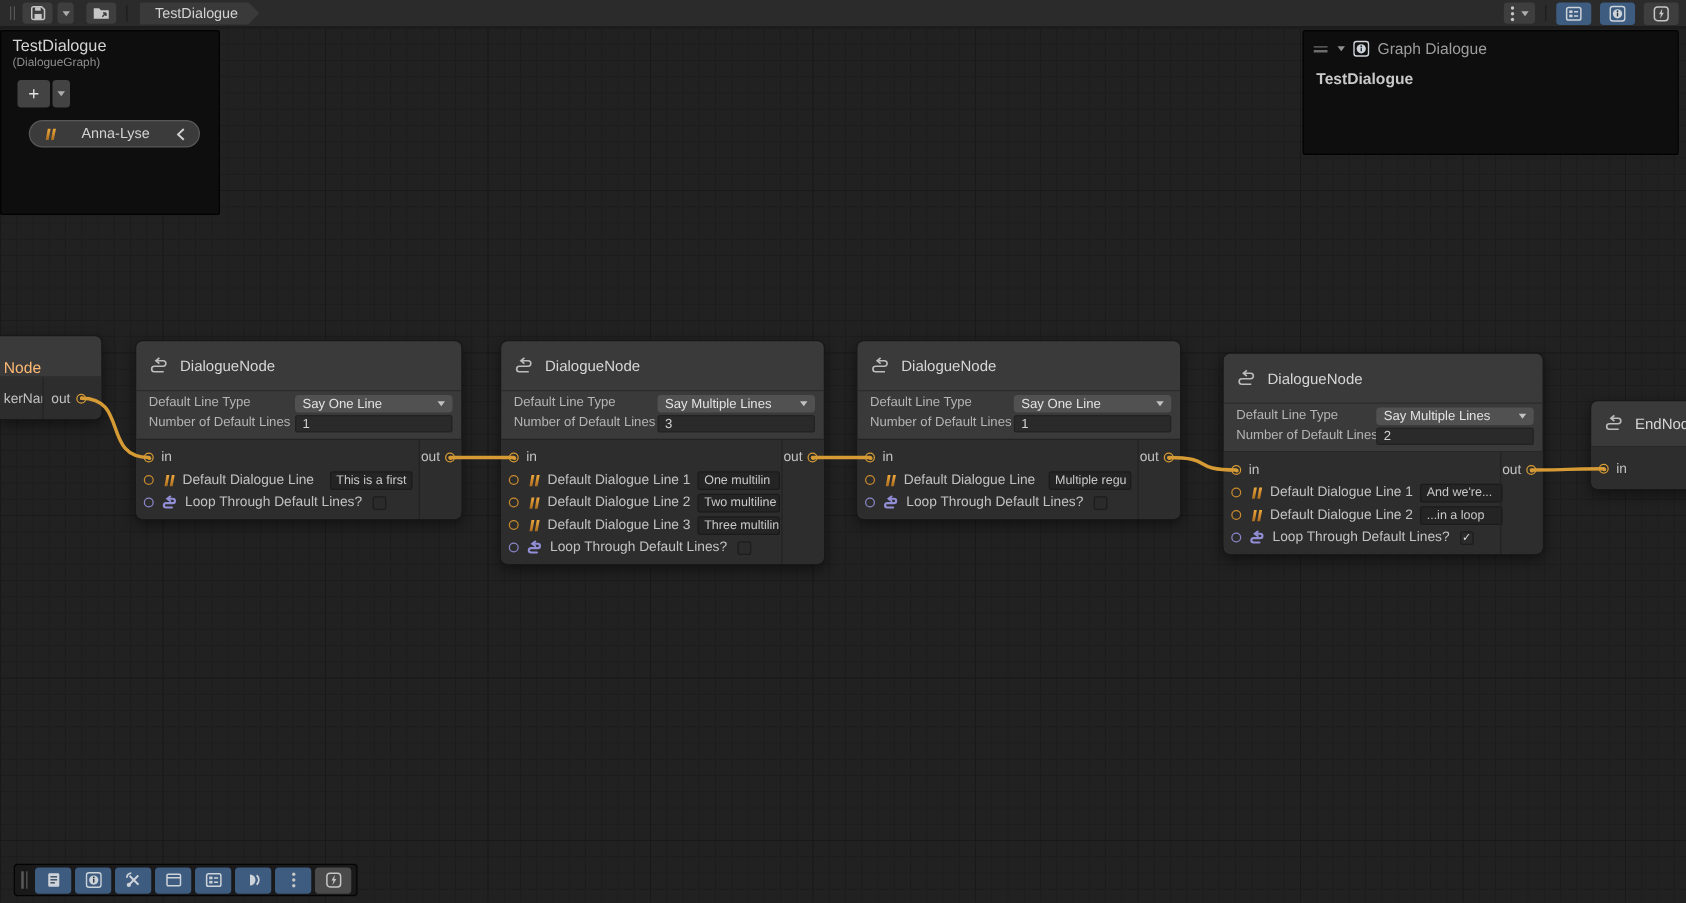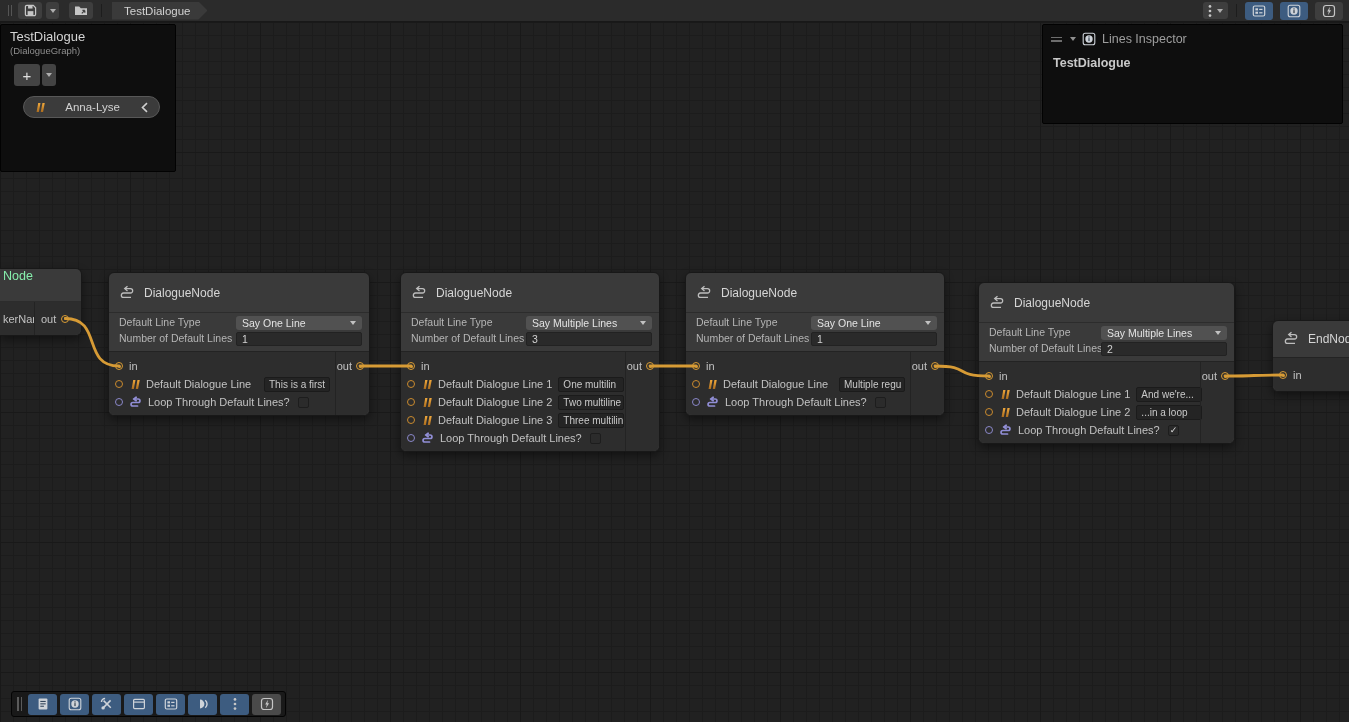--- a/index.html
+++ b/index.html
@@ -64,22 +64,22 @@
   .mini-field{width:66px;height:15px;margin-left:auto;background:#242424;border:1px solid #1b1b1b;
         border-radius:2px;font-size:10px;color:#c9c9c9;line-height:14px;padding:0 4px;
         white-space:nowrap;overflow:hidden;flex:none;box-sizing:border-box}
   .checkbox{width:11px;height:11px;background:#2b2b2b;border:1px solid #1d1d1d;border-radius:2px;
         margin-left:2px;position:relative;flex:none;box-sizing:border-box}
   .checkbox.checked::after{content:"✓";position:absolute;left:1px;top:-1px;font-size:9px;color:#ddd}
   .p-icon{flex:none;display:flex;align-items:center}
 
   
   .node.clipped{border-left:none;border-radius:0 6px 6px 0}
-  .clip-header{height:32px;display:flex;align-items:flex-start;padding:0 3px;font-size:12.5px;
-        color:#86efac;border-bottom:1px solid #2c2c2c}
+  .clip-header{height:32px;display:flex;align-items:flex-end;padding:0 3px;font-size:12.5px;
+        color:#fdba74;border-bottom:1px solid #2c2c2c}
   .clip-row{height:33px;display:flex;align-items:stretch;background:#2d2d2d;border-radius:0 0 6px 0}
   .clip-label{flex:1;display:flex;align-items:center;padding:0 3px;font-size:11px;color:#c2c2c2;overflow:hidden}
   .clip-out{width:47px;border-left:1px solid #232323;display:flex;align-items:center;gap:5px;
         padding:0 6px;font-size:11px;color:#c2c2c2;box-sizing:border-box}
   .node.end .node-header{height:36px;border-bottom:1px solid #232323}
   .node.end .node-ports{padding:3px 0;border-radius:0 0 6px 6px}
 
   
   .panel{position:absolute;background:#0e0e0e;border:1px solid #020202;border-radius:2px;z-index:20;
         box-sizing:border-box}
@@ -581,21 +581,21 @@
         </span>
       <span class="tri-down" style="border-top-color:#8f8f8f"></span>
       <span class="p-icon">
           <svg width="14" height="14" viewBox="0 0 14 14">
             <rect x="1.2" y="1.2" width="11.6" height="11.6" rx="2" fill="none" stroke="#ced3d9" stroke-width="1.1"></rect>
             <circle cx="7" cy="7" r="3.7" fill="#ced3d9"></circle>
             <rect x="6.45" y="6.1" width="1.1" height="3" fill="#22303e"></rect>
             <circle cx="7" cy="4.9" r="0.7" fill="#22303e"></circle>
           </svg>
         </span>
-      <span>Lines Inspector</span>
+      <span>Graph Dialogue</span>
     </div>
     <div class="insp-sel">TestDialogue</div>
   </div>
 </div>
 
 <div class="btoolbar">
   <span class="bt-handle">
       <i></i>
       <i></i>
     </span>

